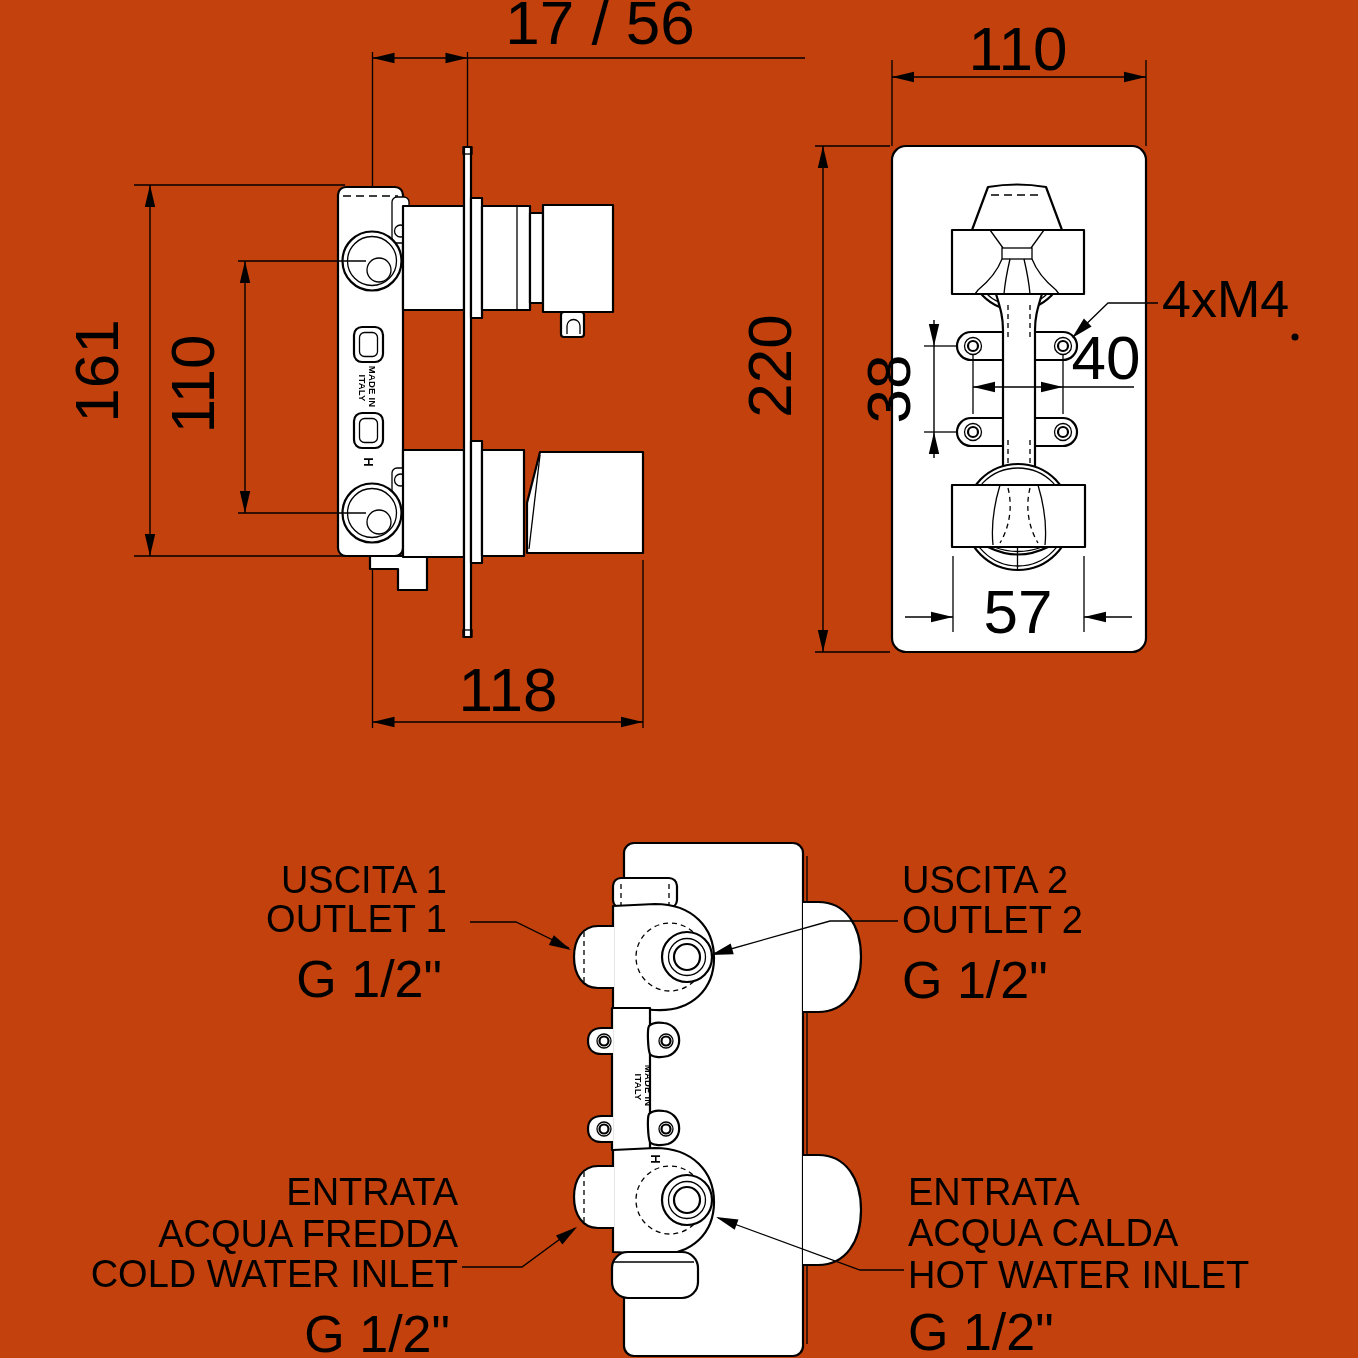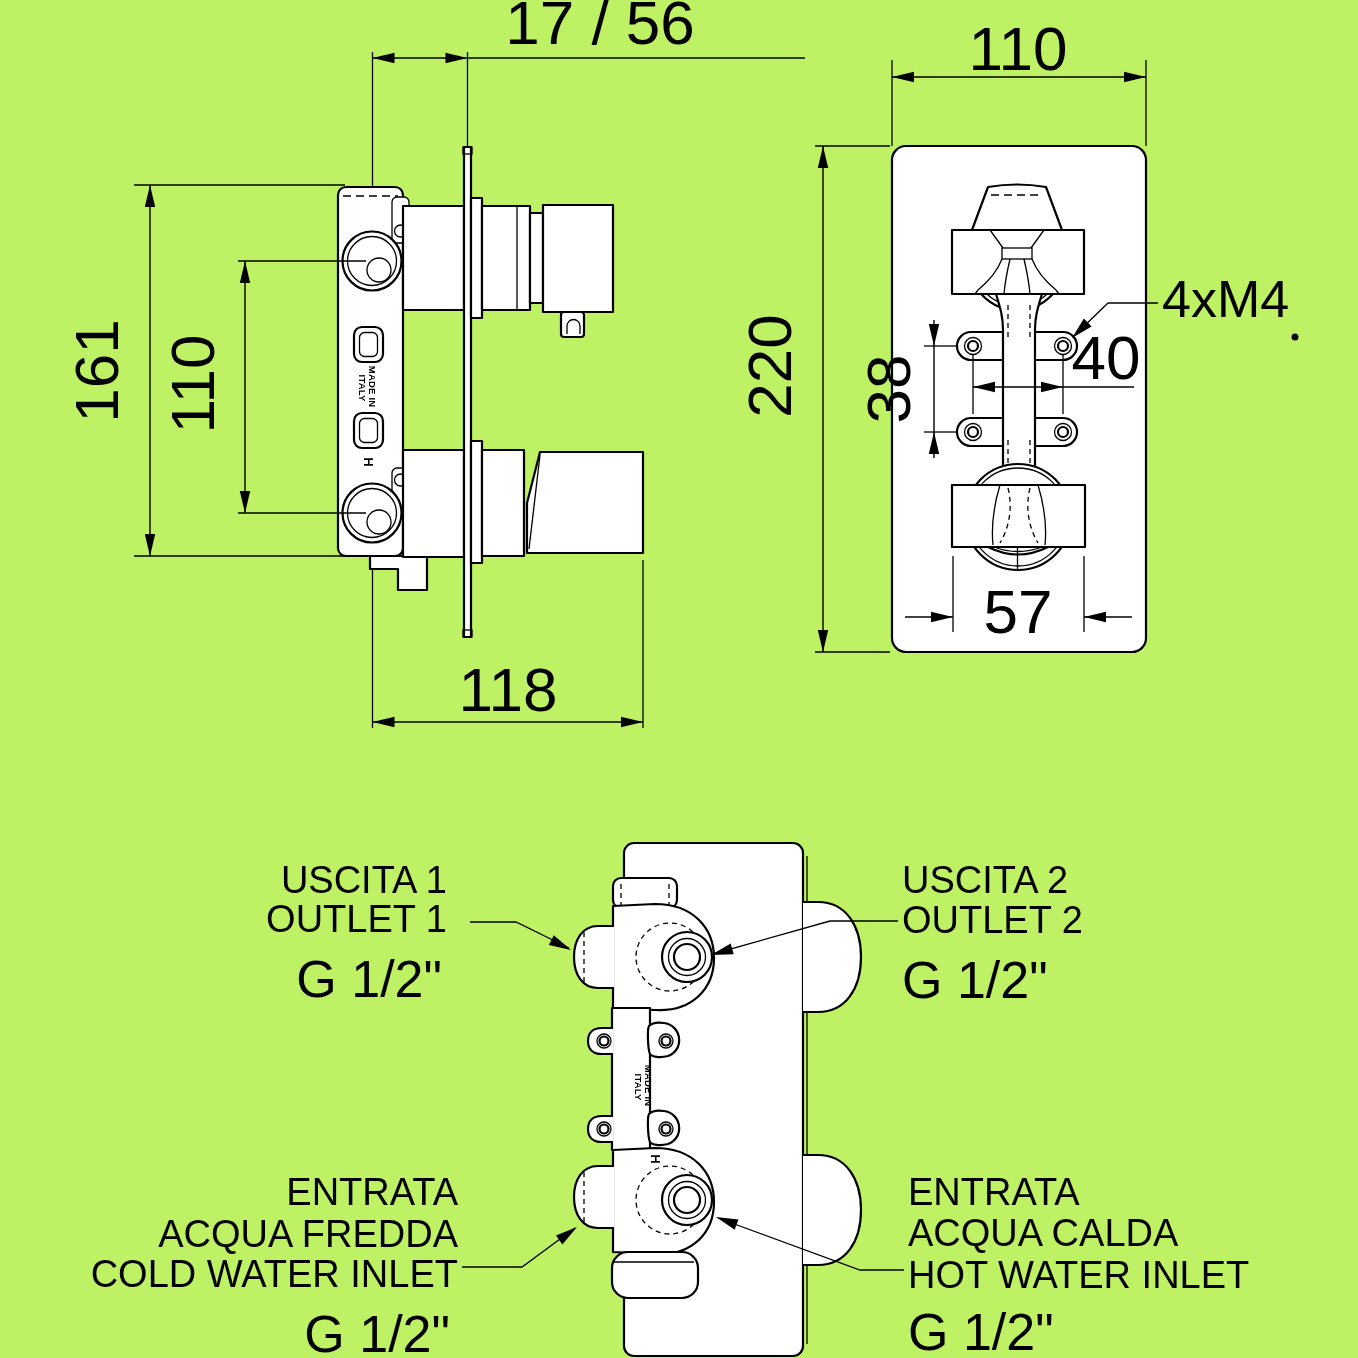--- a/index.html
+++ b/index.html
@@ -1,16 +1,16 @@
 <!DOCTYPE html>
 <html><head>
 <meta charset="utf-8">
 <style>
   html,body{margin:0;padding:0;background:#ffffff;}
-  .page{width:1358px;height:1358px;background:#bef264;position:relative;overflow:hidden;}
+  .page{width:1358px;height:1358px;background:#c2410c;position:relative;overflow:hidden;}
   svg{display:block;}
   text{fill:#000;font-family:"Liberation Sans", sans-serif;}
   .dimnum{font-size:62px;letter-spacing:0px;}
   .lbl{font-size:38px;}
   .lblG{font-size:52px;}
   .tinytxt{font-size:9.5px;font-weight:bold;letter-spacing:0.2px;}
   .htxt{font-size:13px;font-weight:bold;}
   .ol{fill:#ffffff;stroke:#000;stroke-width:2.2;stroke-linejoin:round;}
   .ln{fill:none;stroke:#000;stroke-width:2.2;stroke-linejoin:round;}
   .thin{fill:none;stroke:#000;stroke-width:1.3;}

